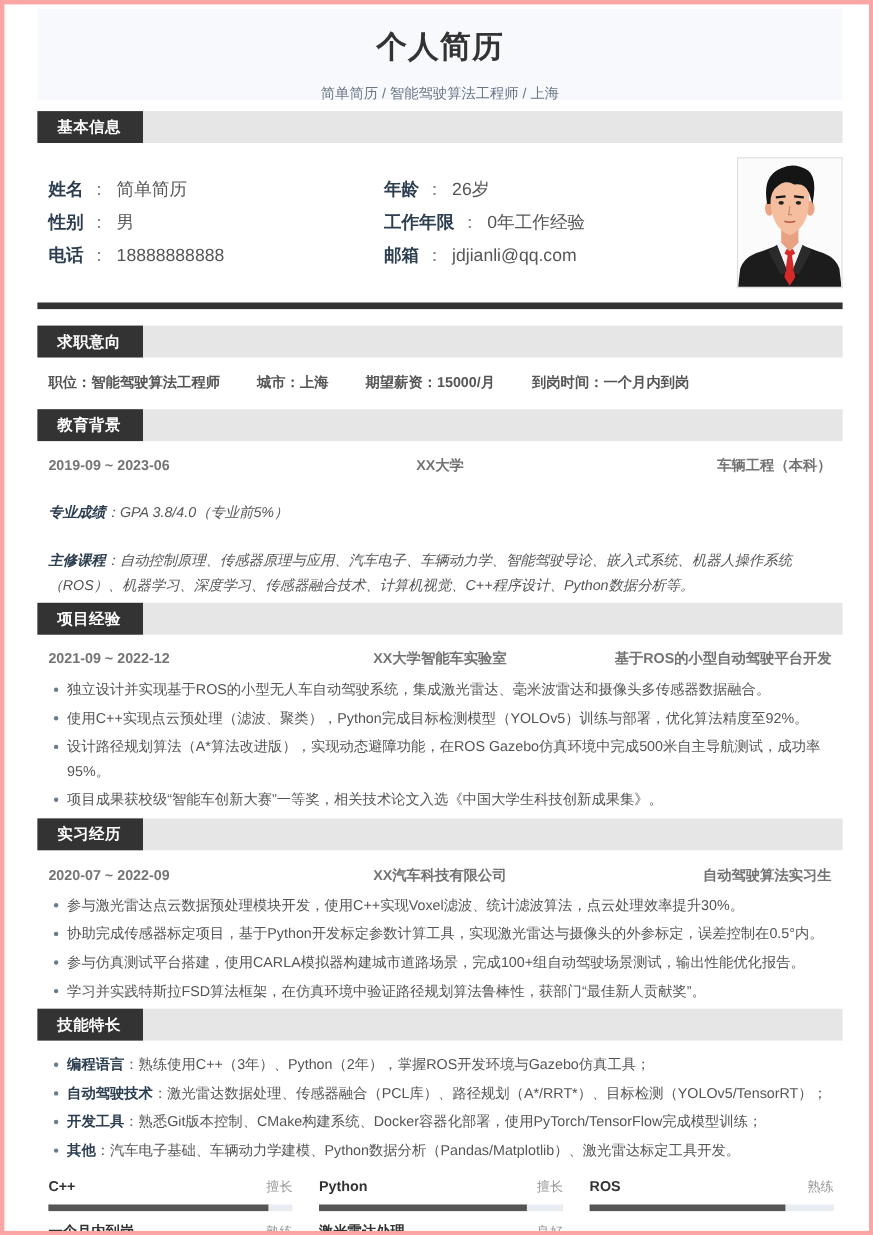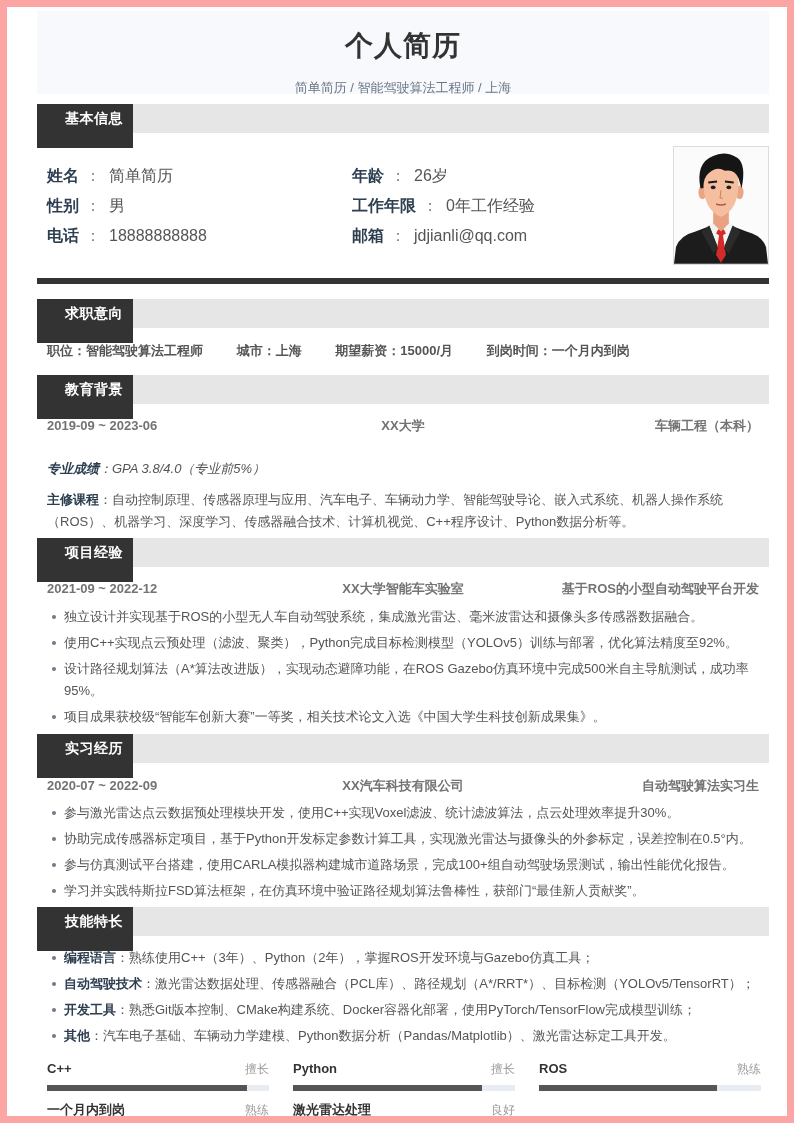--- a/index.html
+++ b/index.html
@@ -1,25 +1,25 @@
 <!DOCTYPE html>
 <html><head>
   <meta charset="utf-8">
   <style>
     html, body { margin: 0; padding: 0; }
     body { width: 794px; height: 1123px; background: #ffffff; font-family: "Liberation Sans", "DejaVu Sans", sans-serif; }
-    .page { position: relative; width: 794px; height: 1123px; overflow: hidden; background: #fff; border: 7px solid #fca5a5; box-sizing: border-box; }
+    .page { position: relative; width: 794px; height: 1123px; overflow: hidden; background: #fff; border: 4px solid #fca5a5; box-sizing: border-box; }
     .content { position: absolute; left: 30px; top: 0; width: 732px; }
 
     .header { margin-top: 4px; height: 83px; background: #f7f9fc; text-align: center; }
     .header .title { padding-top: 18px; font-size: 28px; line-height: 34px; font-weight: bold; color: #333; letter-spacing: 1px; }
     .header .subtitle { margin-top: 16px; font-size: 13px; line-height: 18px; color: #6b7785; }
 
     .sec-head { position: relative; height: 29px; background: #e6e6e6; margin-top: 10px; }
-    .sec-label { position: absolute; left: 0; top: 0; width: 96px; height: 44px; background: #333; color: #fff; font-weight: bold; font-size: 14px; line-height: 29px; padding-left: 18px; box-sizing: border-box; letter-spacing: 0.5px; text-align: center; }
+    .sec-label { position: absolute; left: 0; top: 0; width: 96px; height: 29px; background: #333; color: #fff; font-weight: bold; font-size: 14px; line-height: 29px; padding-left: 18px; box-sizing: border-box; letter-spacing: 0.5px; }
 
     .info { position: relative; height: 145px; padding-top: 28px; box-sizing: border-box; }
     .info-col { position: absolute; top: 28px; }
     .info-col.left { left: 10px; }
     .info-col.right { left: 315px; }
     .info-row { height: 30px; line-height: 30px; font-size: 16px; white-space: nowrap; }
     .info-label { font-weight: bold; color: #2c3e50; }
     .info-colon { color: #7a8590; margin: 0 8px 0 6px; }
     .info-value { color: #555; }
     .photo { position: absolute; left: 636px; top: 13px; width: 96px; height: 119px; border: 1px solid #dcdcdc; box-sizing: border-box; overflow: hidden; background: #fbfbfb; }
@@ -30,21 +30,21 @@
     .intent { margin-top: 11px; height: 24px; line-height: 24px; padding-left: 10px; font-size: 13px; color: #555; white-space: nowrap; font-weight: bold; }
     .intent-item { margin-right: 30px; }
 
     .row3 { display: grid; grid-template-columns: 1fr 1fr 1fr; padding: 0 10px; height: 24px; line-height: 24px; font-size: 13px; font-weight: bold; color: #737373; }
     .row3 .c { text-align: center; white-space: nowrap; }
     .row3 .r { text-align: right; white-space: nowrap; }
 
     .detail { padding: 0 10px; font-size: 13px; color: #555; }
     .detail .lbl { font-weight: bold; color: #2c3e50; }
     .d1 { margin-top: 18px; line-height: 26px; font-style: italic; }
-    .d2 { margin-top: 7px; line-height: 22px; }
+    .d2 { margin-top: 20px; line-height: 22px; font-style: italic; }
 
     ul.bullets { list-style: none; margin: 5px 0 0 0; padding: 0 10px 0 27px; font-size: 13px; color: #555; }
     ul.bullets li { position: relative; line-height: 22px; margin-bottom: 4px; }
     ul.bullets li::before { content: ""; position: absolute; left: -12px; top: 9px; width: 4px; height: 4px; border-radius: 50%; background: #6c7a89; }
     ul.bullets .lbl { font-weight: bold; color: #2c3e50; }
 
     .mt6 { margin-top: 6px; }
     .mt5 { margin-top: 5px; }
     .mt15 { margin-top: 15px; }
     .mt0 { margin-top: 12px; }

